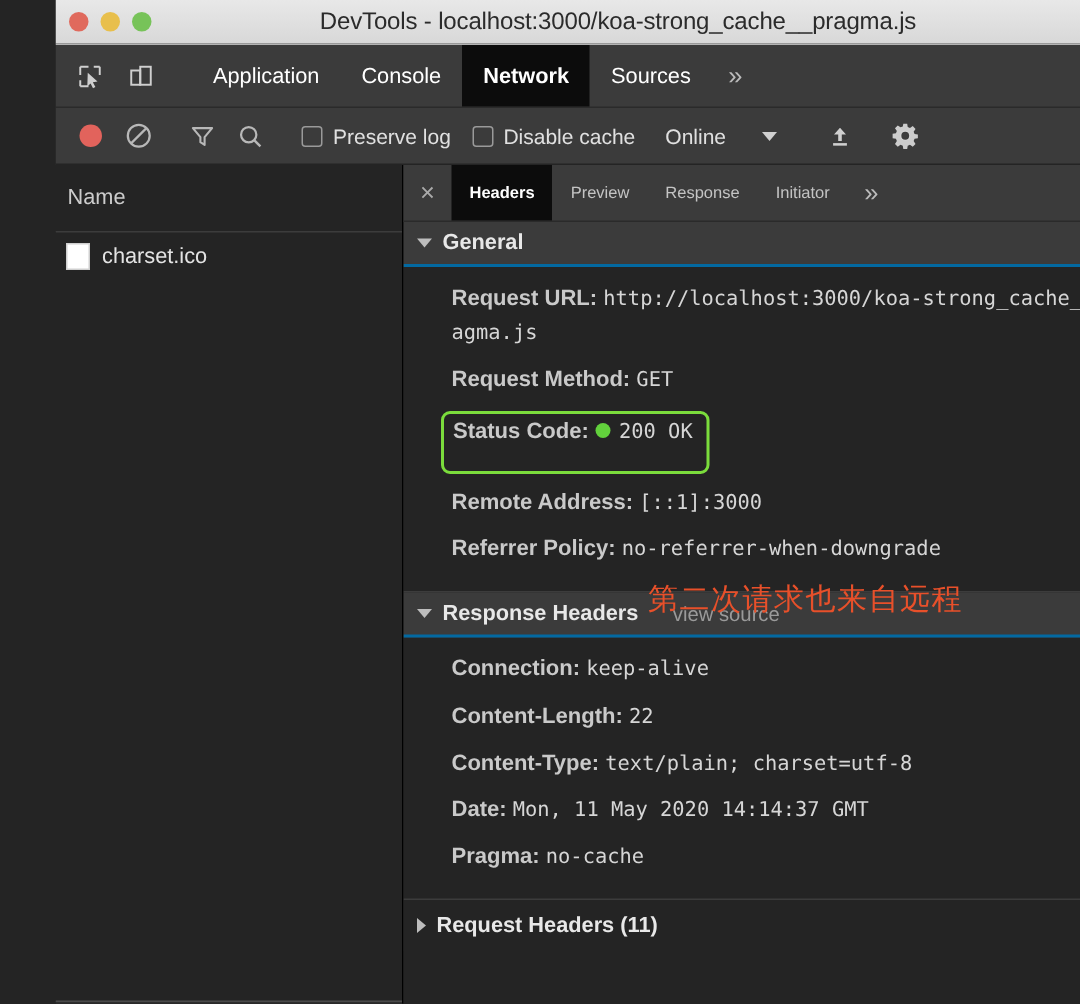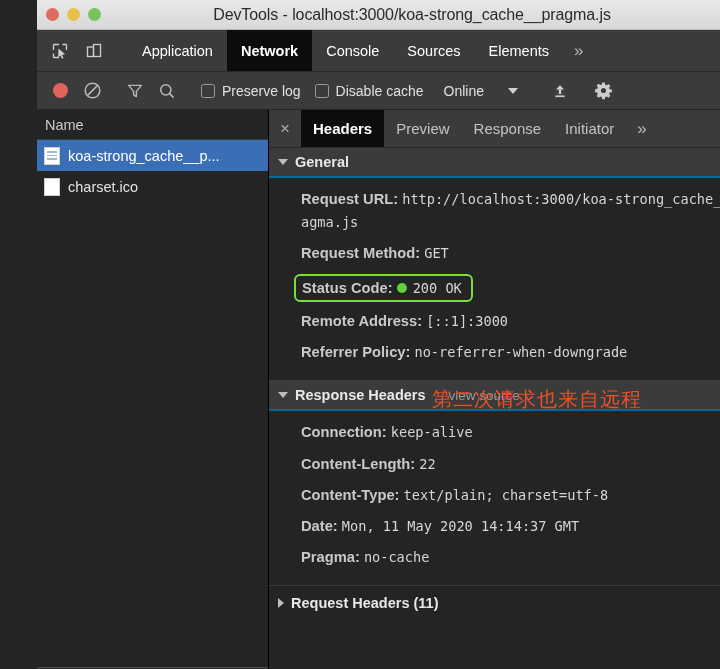--- a/index.html
+++ b/index.html
@@ -79,21 +79,21 @@
     border-top: 6px solid #d0d0d0; margin: 0 14px 0 18px; cursor: pointer;
   }
 
   
   .split { display: flex; height: 589px; }
   .leftpane {
     width: 232px; background: #242424; border-right: 1px solid #000;
     display: flex; flex-direction: column; position: relative;
   }
   .col-head {
-    height: 30px; display: flex; align-items: center; padding-left: 8px;
+    height: 45px; display: flex; align-items: center; padding-left: 8px;
     font-size: 14.5px; color: #ccc; background: #242424;
     border-bottom: 1px solid #3c3c3c;
   }
   .req-list { flex: 1; overflow: hidden; }
   .req-row {
     height: 31px; display: flex; align-items: center; gap: 8px; padding-left: 7px;
     font-size: 14.5px; color: #e3e3e3; cursor: pointer;
   }
   .req-row.selected { background: #3a6fb5; color: #fff; }
   .file-ico {
@@ -115,21 +115,21 @@
   .rightpane { flex: 1; background: #242424; display: flex; flex-direction: column; position: relative; }
   .subtabs {
     height: 38px; background: #3b3b3b; display: flex; align-items: stretch;
     border-bottom: 1px solid #2a2a2a;
   }
   .close-x {
     display: flex; align-items: center; justify-content: center; width: 32px;
     color: #aaa; font-size: 17px; cursor: pointer;
   }
   .stab {
-    display: flex; align-items: center; padding: 0 12px; font-size: 15px;
+    display: flex; align-items: center; padding: 0 12px; font-size: 11px;
     color: #c4c4c4; cursor: pointer; white-space: nowrap;
   }
   .stab.active { background: #0c0c0c; color: #fff; font-weight: 600; }
   .stab-more { display: flex; align-items: center; padding: 0 11px; font-size: 17px; color: #bbb; cursor: pointer; }
 
   .hdrscroll { flex: 1; overflow: hidden; position: relative; }
   .sec-head {
     background: #3b3b3b; height: 30px; display: flex; align-items: center;
     padding-left: 9px; gap: 7px; font-size: 14.5px; font-weight: bold; color: #e8e8e8;
     border-bottom: 2px solid #0369a1; cursor: pointer; position: relative;
@@ -142,21 +142,21 @@
   .hrow {
     display: block; padding: 4px 10px 4px 32px; font-size: 14.7px; line-height: 1.58;
     color: #cfcfcf; word-break: break-all;
   }
   .hkey { font-weight: bold; color: #c9c9c9; font-family: "Liberation Sans", sans-serif; }
   .hval { font-family: "DejaVu Sans Mono", monospace; font-size: 13.6px; color: #d6d6d6; }
   .sec-divider { height: 1px; background: #3c3c3c; margin: 2px 0 0 0; }
 
   .status-hl {
     display: inline-block; border: 2.5px solid #7bdc3c; border-radius: 6px;
-    padding: 1px 9px 0 6px; margin-left: -7px;
+    padding: 1px 9px 14px 6px; margin-left: -7px;
   }
   .dot-ok {
     display: inline-block; width: 10px; height: 10px; border-radius: 50%;
     background: #62d13c; margin-right: 6px; vertical-align: baseline;
   }
 
   .annot {
     position: absolute; font-size: 20px; color: #e8502a; white-space: nowrap;
     font-family: "DejaVu Sans", sans-serif; pointer-events: none; letter-spacing: 1px;
   }
@@ -186,24 +186,23 @@
       <div class="tb-icon">
         <svg width="18" height="18" viewBox="0 0 18 18">
           <rect x="2.5" y="5" width="6" height="9.5" stroke="#cfcfcf" stroke-width="1.3" fill="none"></rect>
           <rect x="8.5" y="2.5" width="7" height="12" stroke="#cfcfcf" stroke-width="1.3" fill="none"></rect>
         </svg>
       </div>
       <div class="sep"></div>
     </div>
     <div class="tabs">
       <div class="tab">Application</div>
+      <div class="tab">Console</div>
       <div class="tab active">Network</div>
-      <div class="tab">Console</div>
       <div class="tab">Sources</div>
-      <div class="tab">Elements</div>
       <div class="tab-more">»</div>
     </div>
     <div class="tab-dots">⋮</div>
   </div>
 
   <div class="nettoolbar">
     <div class="nt-btn">
       <span class="record-dot"></span>
     </div>
     <div class="nt-btn">
@@ -250,24 +249,20 @@
         <circle cx="9.5" cy="9.5" r="2.6" fill="#3b3b3b"></circle>
       </svg>
     </div>
   </div>
 
   <div class="split">
 
     <div class="leftpane">
       <div class="col-head">Name</div>
       <div class="req-list">
-        <div class="req-row selected">
-          <span class="file-ico lines"></span>
-          <span class="req-name">koa-strong_cache__p...</span>
-        </div>
         <div class="req-row">
           <span class="file-ico"></span>
           <span class="req-name">charset.ico</span>
         </div>
       </div>
       <div class="statusbar">
         
         
         
       </div>

